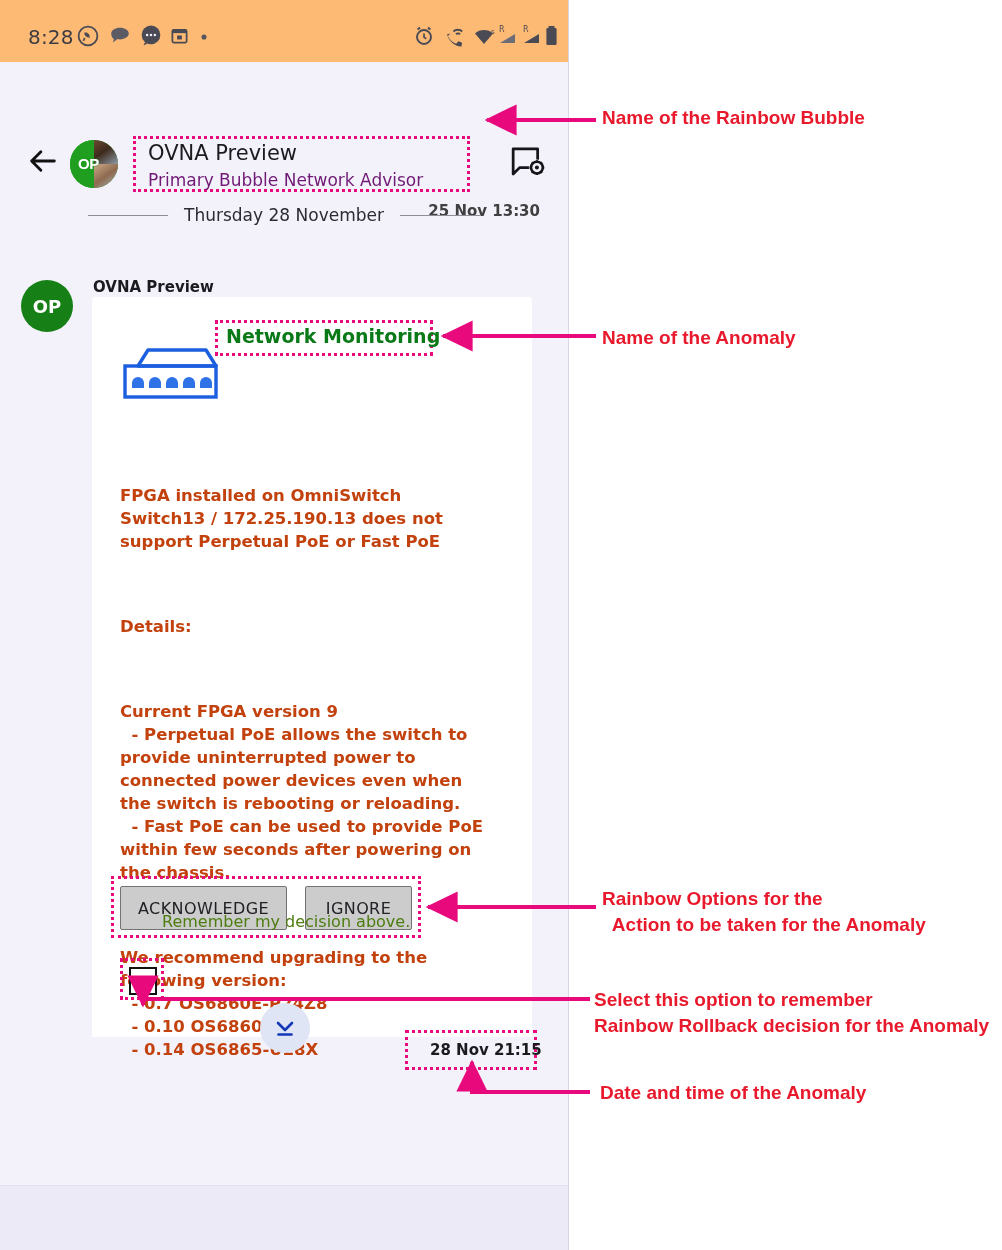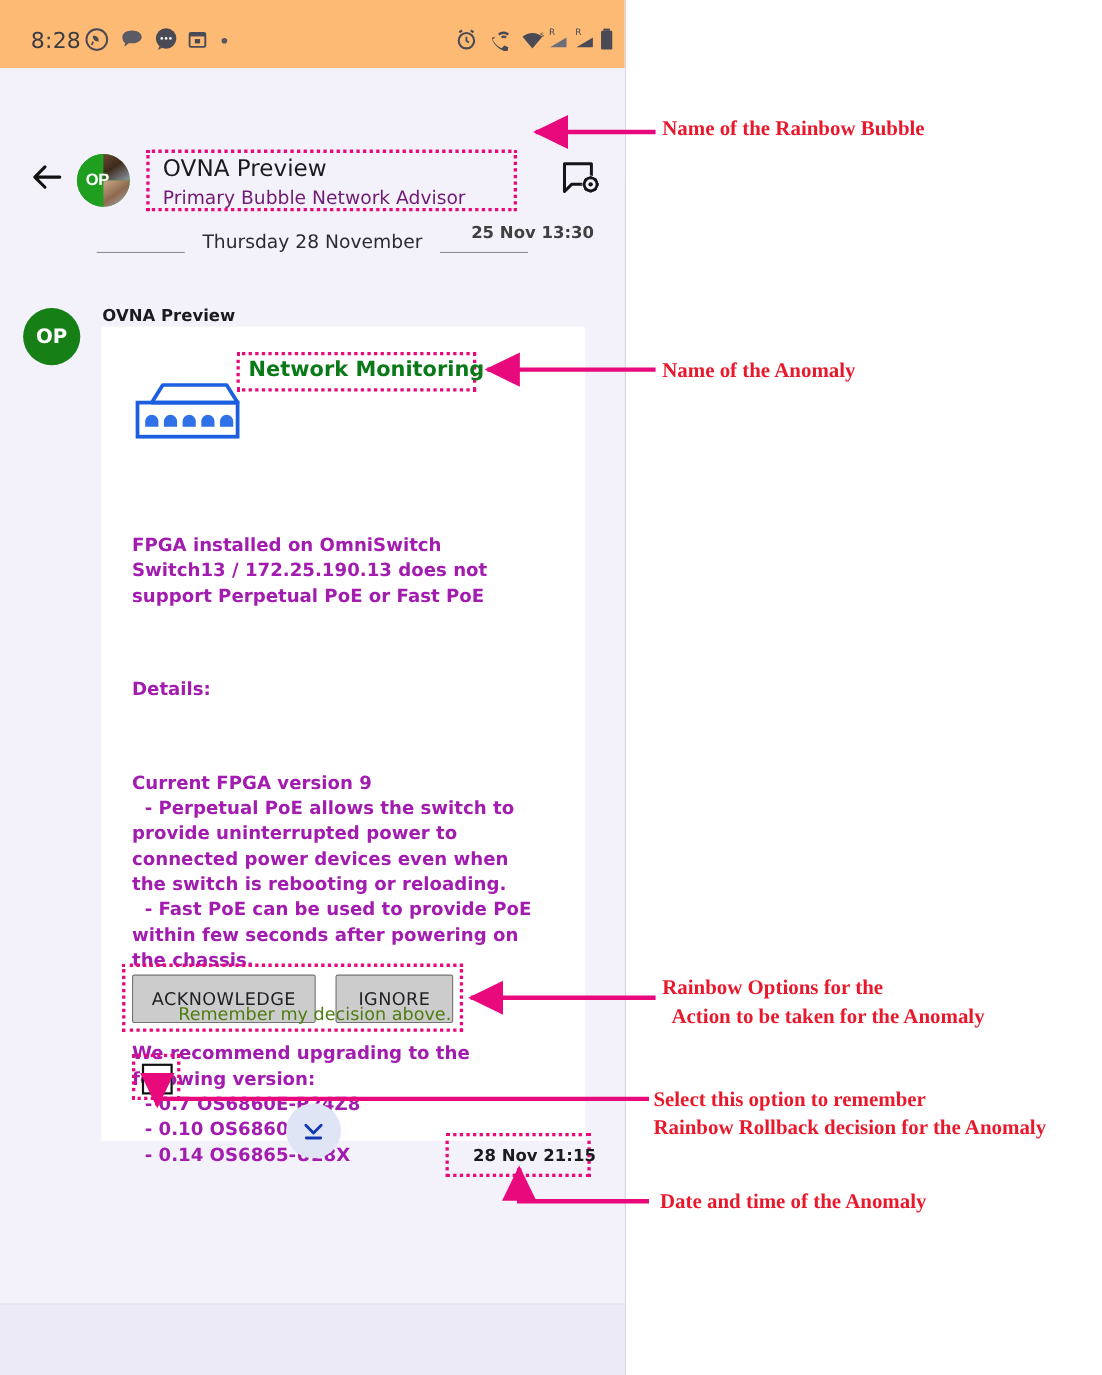--- a/index.html
+++ b/index.html
@@ -73,21 +73,21 @@
   #bubble-gear{
     position:absolute;left:510px;top:84px;width:38px;height:36px;cursor:pointer;
   }
   #hdr-time{
     position:absolute;right:28px;top:140px;font-size:15px;font-weight:bold;
     color:#404040;font-family:"DejaVu Sans",sans-serif;
   }
   
   #date-divider{
     position:absolute;left:0;top:200px;width:568px;height:30px;
-    display:flex;align-items:flex-end;justify-content:center;gap:16px;
+    display:flex;align-items:center;justify-content:center;gap:16px;
   }
   #date-divider .ln{width:80px;height:1px;background:#8d8d96;}
   #date-divider .dt{font-size:17px;color:#2b2b33;font-family:"DejaVu Sans",sans-serif;}
   
   #msg-avatar{
     position:absolute;left:21px;top:280px;width:52px;height:52px;border-radius:50%;
     background:#168016;display:flex;align-items:center;justify-content:center;
     color:#fff;font-weight:bold;font-size:18px;font-family:"DejaVu Sans",sans-serif;
   }
   #msg-sender{
@@ -102,21 +102,21 @@
     position:absolute;left:215px;top:320px;width:218px;height:36px;
     border:3px dotted #e8097d;box-sizing:border-box;
   }
   #anomaly-name{
     position:absolute;left:226px;top:325px;font-size:19px;font-weight:bold;color:#0a7a18;
     font-family:"DejaVu Sans",sans-serif;
   }
   #switch-icon{position:absolute;left:118px;top:346px;width:106px;height:56px;}
   #msg-body{
     position:absolute;left:120px;top:438px;width:400px;
-    font-size:16.5px;font-weight:bold;line-height:23px;color:#a21caf;
+    font-size:16.5px;font-weight:bold;line-height:23px;color:#c2410c;
     font-family:"DejaVu Sans",sans-serif;white-space:pre-wrap;
   }
   #msg-body p{margin:0 0 16px 0;white-space:pre-wrap;}
   
   #btnbox{
     position:absolute;left:111px;top:876px;width:310px;height:62px;
     border:3px dotted #e8097d;box-sizing:border-box;
   }
   .act-btn{
     position:absolute;top:886px;height:42px;background:#cccccc;
@@ -156,21 +156,21 @@
     position:absolute;left:0;top:1100px;width:568px;height:80px;background:#f3f2fb;
   }
   
   #navbar{
     position:absolute;left:0;top:1185px;width:568px;height:65px;background:#eceaf6;
     border-top:1px solid #e1dff0;
   }
   
   .anno-txt{
     position:absolute;color:#e8192c;font-weight:bold;font-size:19px;line-height:26px;
-    font-family:Liberation Serif, serif;white-space:pre;
+    font-family:Liberation Sans, sans-serif;white-space:pre;
   }
   svg.anno{position:absolute;left:0;top:0;width:1002px;height:1250px;pointer-events:none;}
 </style>
 </head>
 <body>
 
 <div id="phone">
 
   <div id="statusbar">
     <div id="clock">8:28</div>

